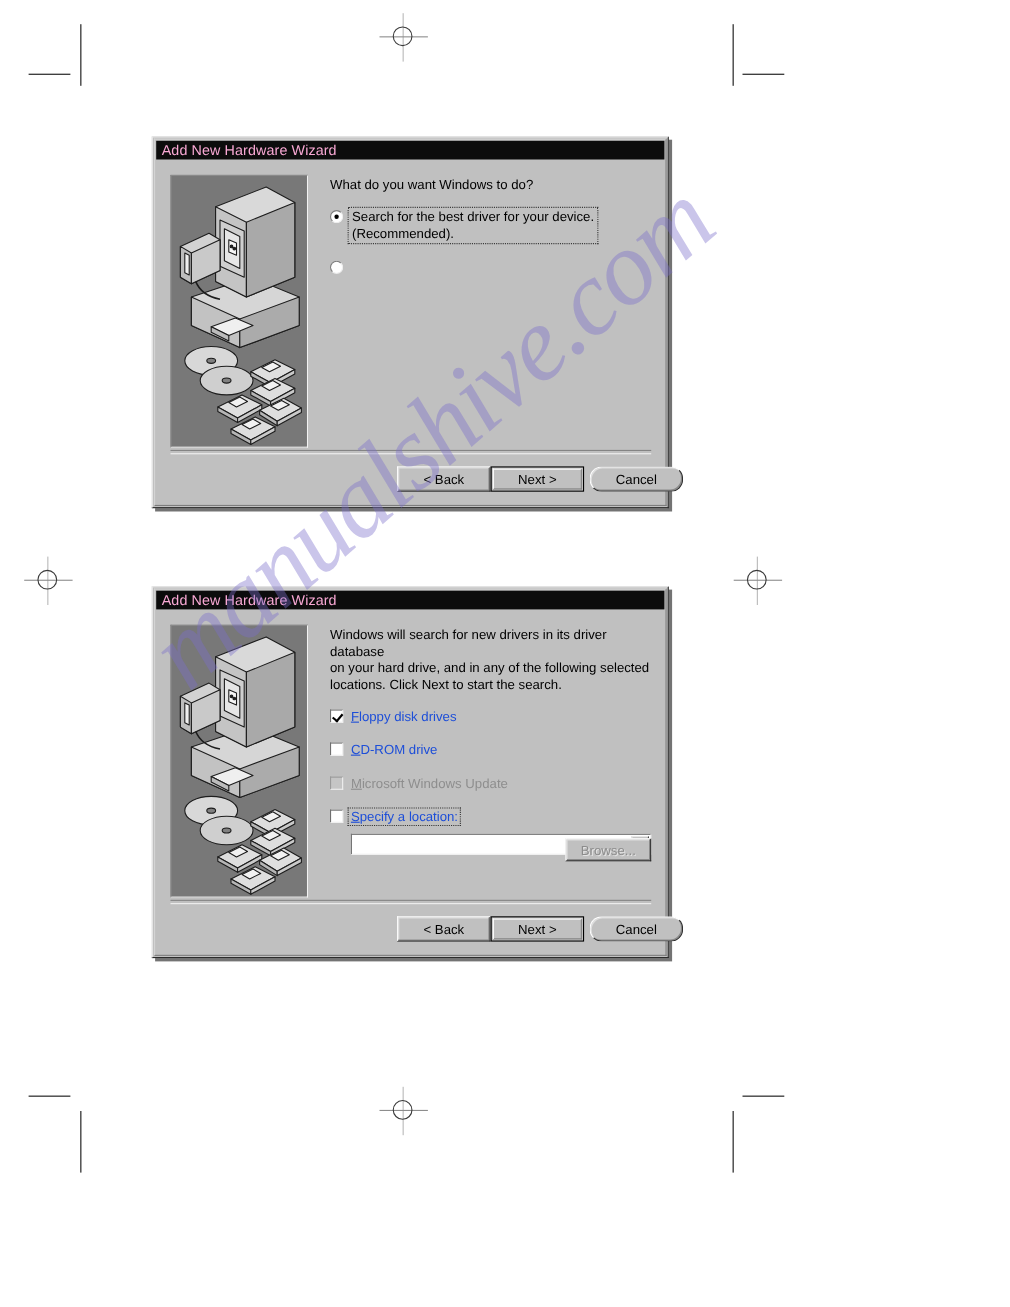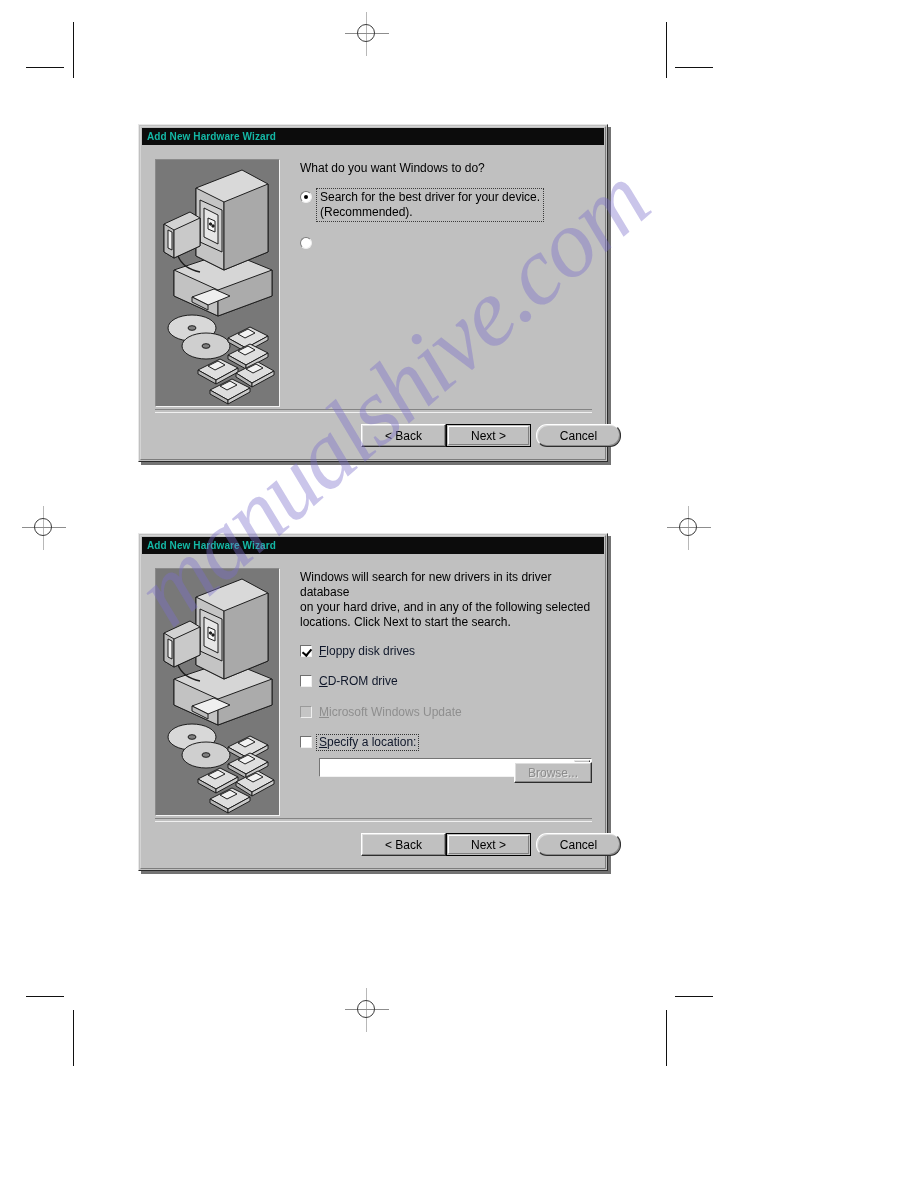--- a/index.html
+++ b/index.html
@@ -103,23 +103,23 @@
     position: absolute;
     left: 3px; right: 3px; top: 3px;
     height: 17px;
     background: #0c0c0c;
     display: flex;
     align-items: center;
     padding-left: 5px;
     box-sizing: border-box;
   }
   .titlebar-text {
-    color: #14b8a6;
-    font-size: 10px;
-    font-weight: bold;
+    color: #f9a8d4;
+    font-size: 13px;
+    font-weight: normal;
     letter-spacing: 0.1px;
     line-height: 1;
   }
 
   
   .wiz-body {
     position: absolute;
     left: 3px; right: 3px;
     top: 22px;
     bottom: 3px;
@@ -224,21 +224,21 @@
     transform: rotate(40deg);
   }
   .check-glyph.disabled {
     background: #c5c5c5;
     border-top-color: #9a9a9a;
     border-left-color: #9a9a9a;
   }
   .check-label {
     font-size: 12px;
     line-height: 1.2;
-    color: #0f172a;
+    color: #1d4ed8;
   }
   .check-label.disabled { color: #8e8e8e; }
   .check-label.focus-box {
     border: 1px dotted #333333;
     padding: 0 2px;
     margin: -1px 0 0 -3px;
   }
   .u { text-decoration: underline; }
 
   

